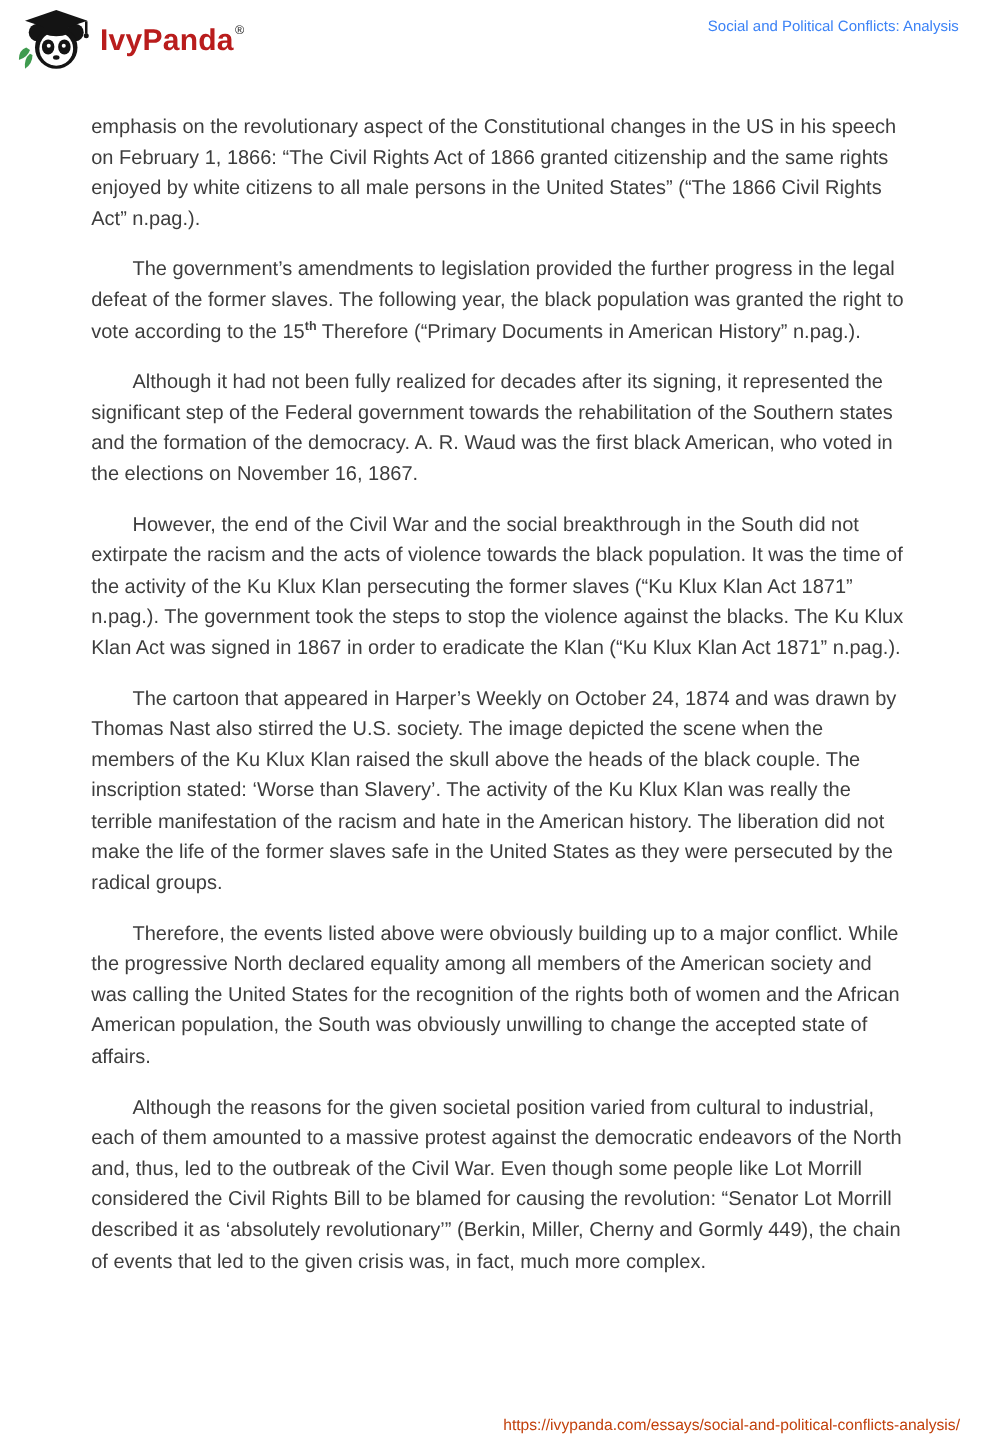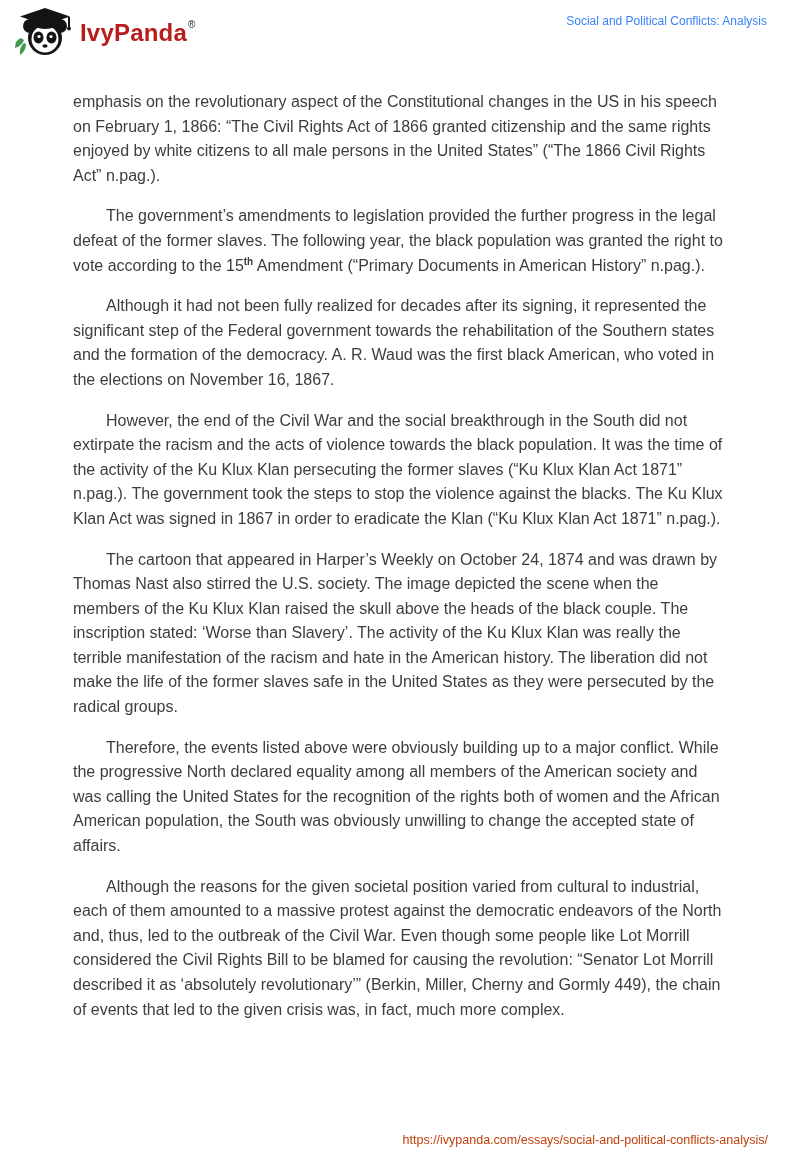--- a/index.html
+++ b/index.html
@@ -100,21 +100,21 @@
     <span class="brand-text">
       <span class="brand-name">IvyPanda</span>
         <span class="registered">®</span>
     </span>
   </div>
 
   <div class="doc-title">Social and Political Conflicts: Analysis</div>
 
   <div class="content">
       <p><span>emphasis on the revolutionary aspect of the Constitutional changes in the US in his speech on February 1, 1866: “The Civil Rights Act of 1866 granted citizenship and the same rights enjoyed by white citizens to all male persons in the United States” (“The 1866 Civil Rights Act” n.pag.).</span></p>
-      <p class="indent"><span>The government’s amendments to legislation provided the further progress in the legal defeat of the former slaves. The following year, the black population was granted the right to vote according to the 15</span><sup>th</sup><span> Amendment (“Primary Documents in American History” n.pag.).</span></p>
+      <p class="indent"><span>The government’s amendments to legislation provided the further progress in the legal defeat of the former slaves. The following year, the black population was granted the right to vote according to the 15</span><sup>th</sup><span> Therefore (“Primary Documents in American History” n.pag.).</span></p>
       <p class="indent"><span>Although it had not been fully realized for decades after its signing, it represented the significant step of the Federal government towards the rehabilitation of the Southern states and the formation of the democracy. A. R. Waud was the first black American, who voted in the elections on November 16, 1867.</span></p>
       <p class="indent"><span>However, the end of the Civil War and the social breakthrough in the South did not extirpate the racism and the acts of violence towards the black population. It was the time of the activity of the Ku Klux Klan persecuting the former slaves (“Ku Klux Klan Act 1871” n.pag.). The government took the steps to stop the violence against the blacks. The Ku Klux Klan Act was signed in 1867 in order to eradicate the Klan (“Ku Klux Klan Act 1871” n.pag.).</span></p>
       <p class="indent"><span>The cartoon that appeared in Harper’s Weekly on October 24, 1874 and was drawn by Thomas Nast also stirred the U.S. society. The image depicted the scene when the members of the Ku Klux Klan raised the skull above the heads of the black couple. The inscription stated: ‘Worse than Slavery’. The activity of the Ku Klux Klan was really the terrible manifestation of the racism and hate in the American history. The liberation did not make the life of the former slaves safe in the United States as they were persecuted by the radical groups.</span></p>
       <p class="indent"><span>Therefore, the events listed above were obviously building up to a major conflict. While the progressive North declared equality among all members of the American society and was calling the United States for the recognition of the rights both of women and the African American population, the South was obviously unwilling to change the accepted state of affairs.</span></p>
       <p class="indent"><span>Although the reasons for the given societal position varied from cultural to industrial, each of them amounted to a massive protest against the democratic endeavors of the North and, thus, led to the outbreak of the Civil War. Even though some people like Lot Morrill considered the Civil Rights Bill to be blamed for causing the revolution: “Senator Lot Morrill described it as ‘absolutely revolutionary’” (Berkin, Miller, Cherny and Gormly 449), the chain of events that led to the given crisis was, in fact, much more complex.</span></p>
     </div>
 
   <div class="footer-url">https://ivypanda.com/essays/social-and-political-conflicts-analysis/</div>
 
 </div>

